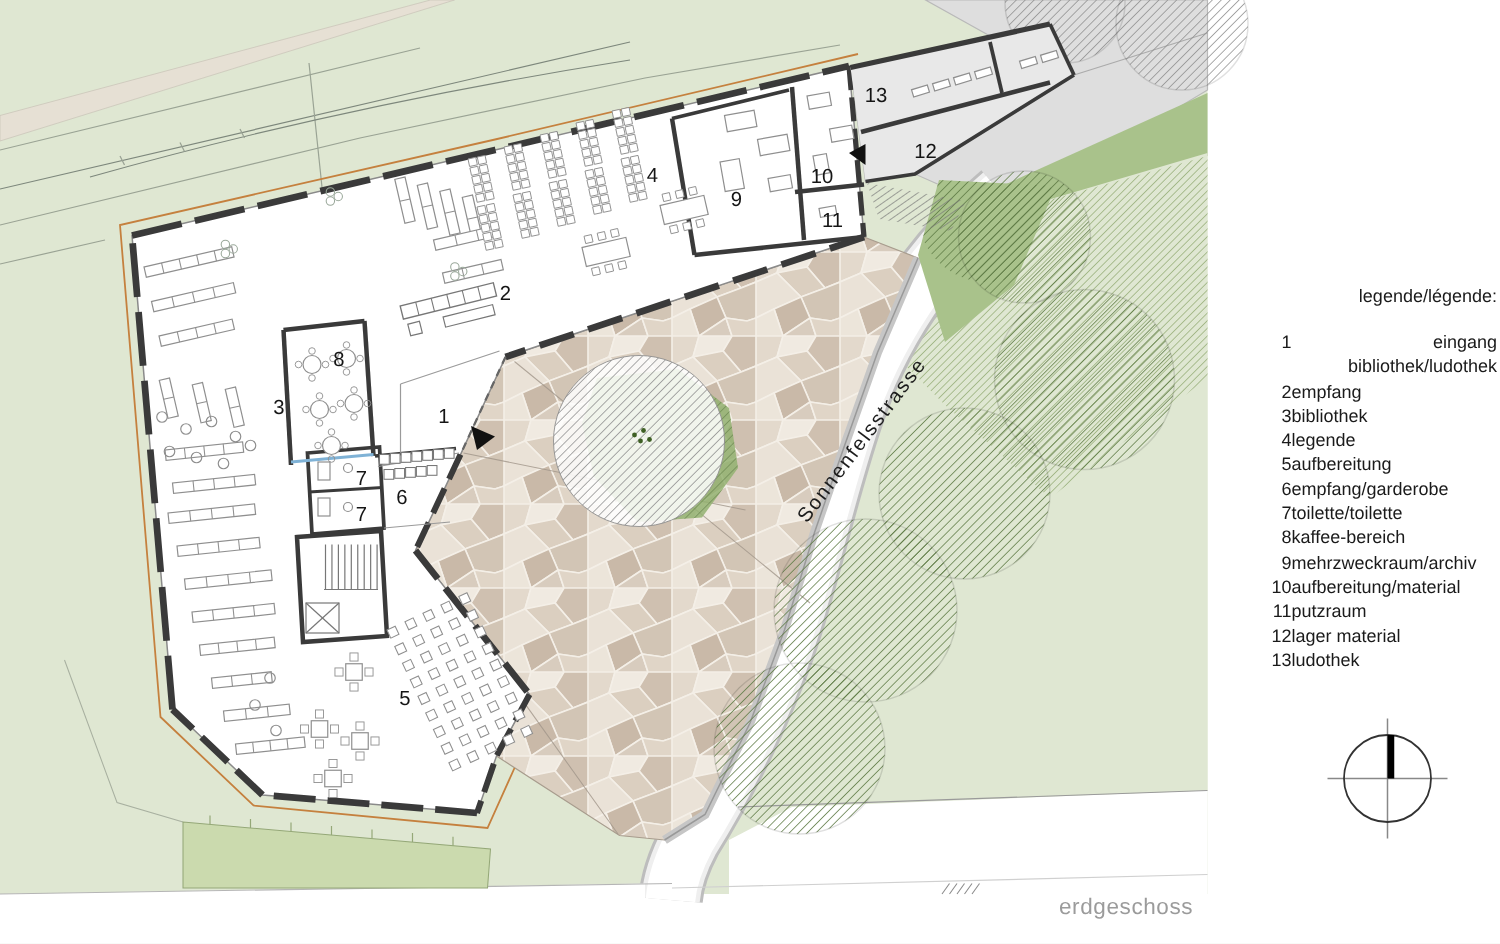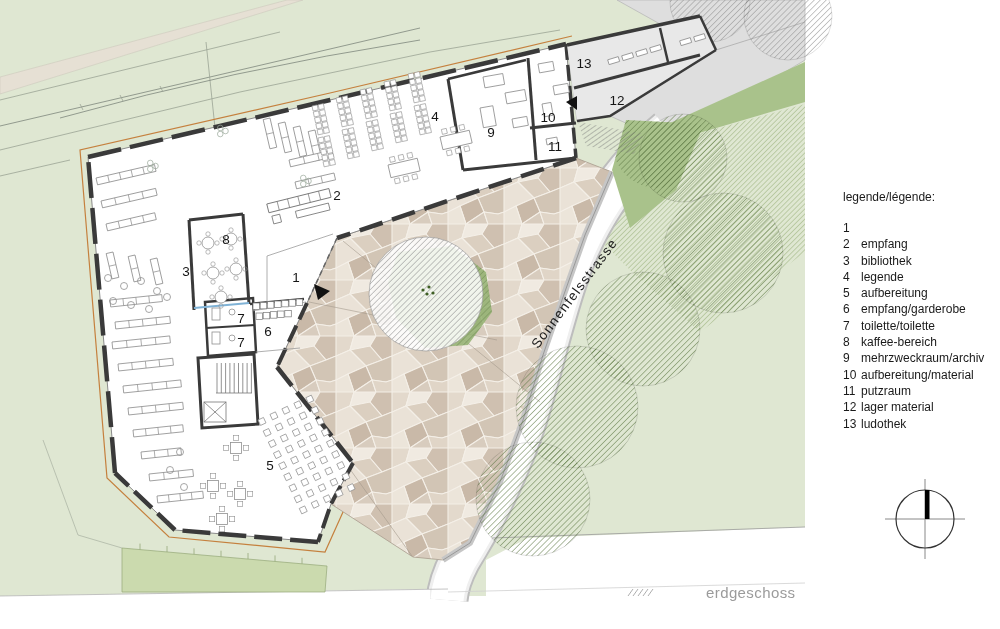--- a/index.html
+++ b/index.html
@@ -1,24 +1,24 @@
 <!DOCTYPE html>
 <html style="--site-green: #dfe7d2; --lawn-green: #a9c28b; --garden-green: #cbdaae; --paving-base: #d9cec3; --driveway-gray: #dedede; --wall-dark: #3a3a3a; --parcel-orange: #c5803e; --street-white: #ffffff; --label-gray: #9b9b9b;"><head>
 <meta charset="utf-8">
 <style>
   html,body{margin:0;padding:0;background:#fff;}
   .page{position:relative;width:1000px;height:629px;background:#fff;overflow:hidden;
         font-family:"Liberation Sans",sans-serif;}
   svg{position:absolute;left:0;top:0;}
   svg text{font-family:"Liberation Sans",sans-serif;}
-  .legend{position:absolute;left:843px;top:190px;width:155px;color:#1a1a1a;}
+  .legend{position:absolute;left:843px;top:190px;width:155px;color:#1a1a1a;text-align:right;}
   .legend-heading{font-size:12px;margin:0 0 16px 0;}
   .legend-row{display:flex;font-size:12px;line-height:16.3px;}
   .legend-num{width:18px;flex:none;}
-  .floor-label{position:absolute;left:706px;top:584px;font-size:15px;color:var(--label-gray,#9b9b9b);
+  .floor-label{position:absolute;left:706px;top:596px;font-size:15px;color:var(--label-gray,#9b9b9b);
                letter-spacing:.4px;}
   .room-label{font-size:13.5px;fill:#151515;}
   .street-label{font-size:13.5px;letter-spacing:1.3px;fill:#1c1c1c;}
 </style>
 </head>
 <body>
 
 <div class="page">
 
 <svg id="plan-svg" width="1000" height="629" viewBox="0 0 1000 629" role="img">
@@ -691,20 +691,21 @@
     <circle cx="925" cy="519" r="29" fill="none" stroke="#333" stroke-width="1.2"></circle>
     <rect x="925" y="490" width="4.5" height="29" fill="#000"></rect>
   </g>
 </svg>
 
 <div class="legend">
   <div class="legend-heading">legende/légende:</div>
   <div id="legend-items">
         <div class="legend-row">
           <span class="legend-num">1</span>
+          <span>eingang bibliothek/ludothek</span>
         </div>
         <div class="legend-row">
           <span class="legend-num">2</span>
           <span>empfang</span>
         </div>
         <div class="legend-row">
           <span class="legend-num">3</span>
           <span>bibliothek</span>
         </div>
         <div class="legend-row">

